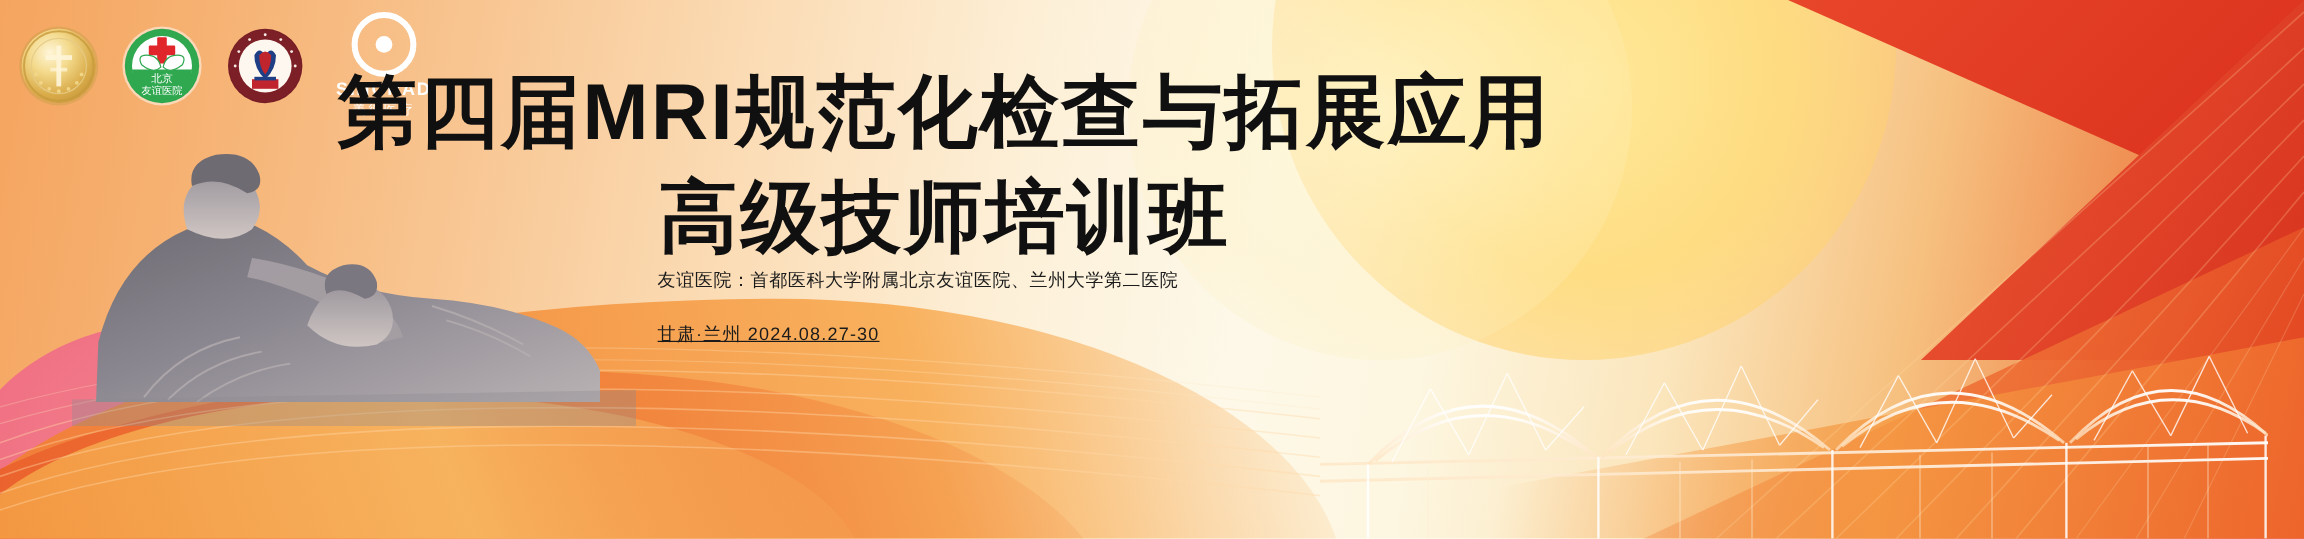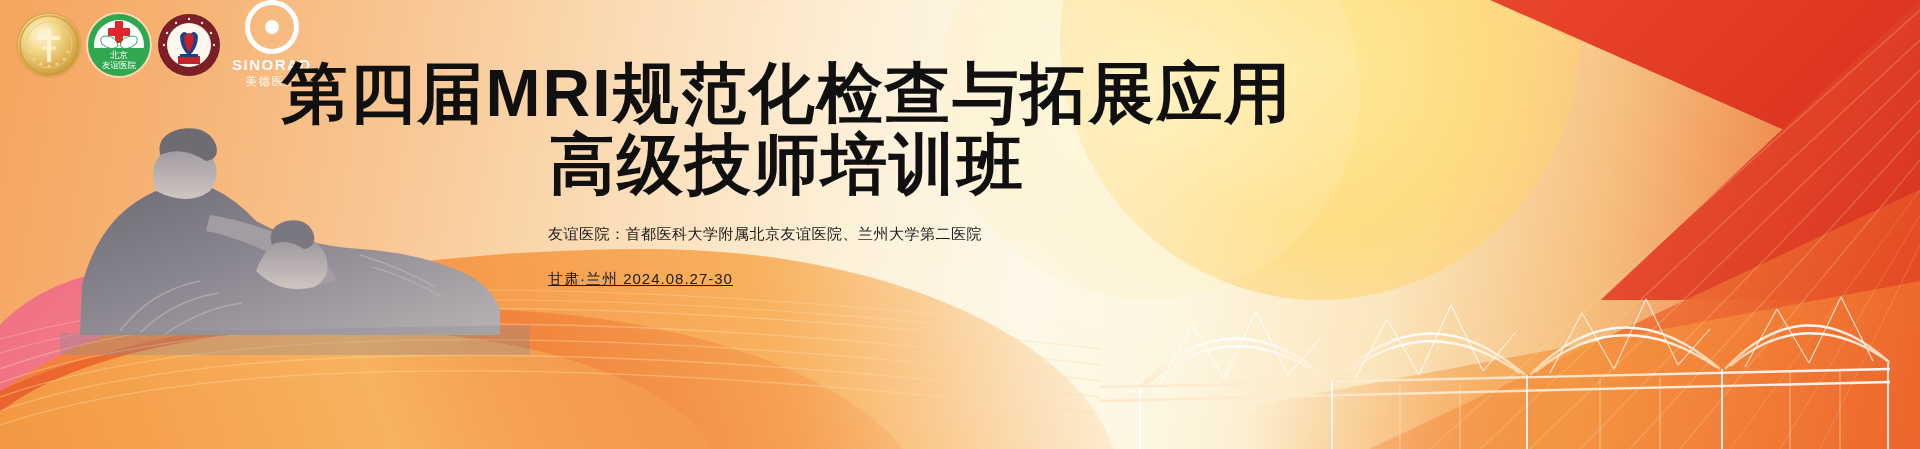--- a/index.html
+++ b/index.html
@@ -46,40 +46,40 @@
   .lines{position:absolute;left:0;bottom:0;width:1100px;height:230px;opacity:.55;}
   .lines-r{position:absolute;right:0;top:0;width:820px;height:449px;opacity:.45;}
 
   
   .statue{position:absolute;left:60px;top:95px;width:470px;height:260px;}
 
   
   .bridge{position:absolute;right:30px;bottom:0;width:790px;height:230px;}
 
   
-  .logos{position:absolute;left:18px;top:0;display:flex;align-items:center;gap:8px;}
+  .logos{position:absolute;left:18px;top:10px;display:flex;align-items:center;gap:24px;}
   .logo{position:relative;width:62px;height:62px;border-radius:50%;}
   .logo-gold{background:radial-gradient(circle at 38% 32%,#fff6d8 0%,#f3d98b 30%,#d9ab49 62%,#b8862f 100%);
       box-shadow:0 0 0 2px rgba(200,160,70,.45);}
   .logo-green{background:#2fa84f;box-shadow:0 0 0 2px rgba(255,255,255,.5);}
   .logo-maroon{background:radial-gradient(circle at 50% 50%,#fdf7f0 0%,#fdf7f0 45%,#7d1f27 48%,#6d1b22 100%);}
   .sino{display:flex;flex-direction:column;align-items:center;margin-left:4px;}
   .sino-mark{width:44px;height:44px;border-radius:50%;border:5px solid #fff;position:relative;}
   .sino-mark:after{content:"";position:absolute;left:50%;top:50%;transform:translate(-50%,-50%);
       width:14px;height:14px;border-radius:50%;background:#fff;}
   .sino-t1{color:#fff;font-size:15px;font-weight:bold;letter-spacing:1.5px;margin-top:2px;
       font-family:"Liberation Sans",sans-serif;}
   .sino-t2{color:#fff;font-size:11px;letter-spacing:2px;margin-top:1px;}
 
   
   .title-wrap{position:absolute;left:0;top:58px;width:1530px;text-align:center;}
   .title-1,.title-2{color:#101010;font-weight:bold;letter-spacing:2px;line-height:1.08;
      font-family:"Liberation Sans","DejaVu Sans",sans-serif;padding-left:44px;}
   .title-1{font-size:66px;}
-  .title-2{font-size:66px;margin-top:0;}
+  .title-2{font-size:66px;margin-top:16px;}
 
   
   .info{position:absolute;left:548px;top:222px;color:#1b1b1b;
         font-family:"Liberation Sans","DejaVu Sans",sans-serif;}
   .info-line{font-size:15px;line-height:23px;letter-spacing:.5px;white-space:nowrap;}
   .info-date{font-size:15px;line-height:23px;letter-spacing:1px;margin-top:22px;white-space:nowrap;text-decoration:underline;}
 </style>
 </head>
 <body>
 

